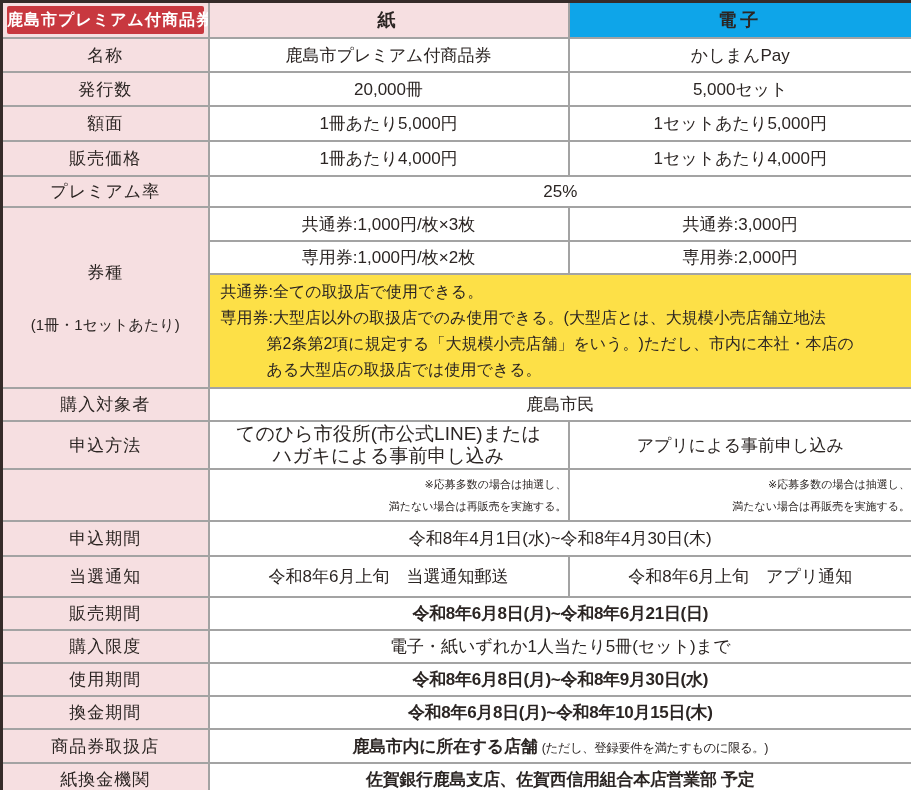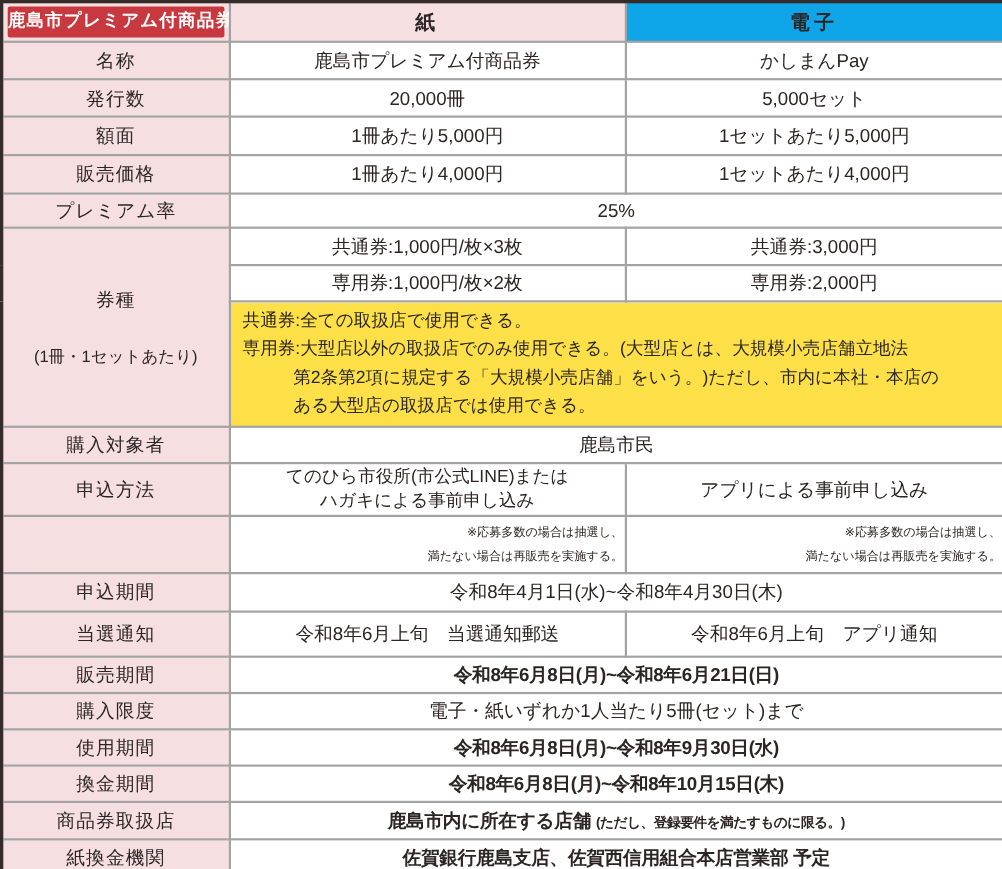--- a/index.html
+++ b/index.html
@@ -10,34 +10,34 @@
   td{border:2px solid #a3a3a3;overflow:hidden;}
   
   .lbl{background:#f6dfe1;text-align:center;font-size:17px;letter-spacing:1px;
        color:#2b2523;}
   .hdr-paper{background:#f6dfe1;text-align:center;font-weight:bold;
              font-size:18px;letter-spacing:4px;}
   .hdr-elec{background:#0ea5e9;text-align:center;font-weight:bold;
             font-size:18px;letter-spacing:4px;}
   .blank{background:#f6dfe1;}
   .v{background:#fff;text-align:center;font-size:17px;}
-  .v.small{font-size:16px;line-height:22px;margin-top:20px;}
+  .v.small{font-size:19px;line-height:22px;margin-top:20px;}
   .v.bold{font-weight:bold;letter-spacing:-0.3px;}
   .v.left{text-align:right;padding-left:1px;font-size:11px;line-height:22px;}
   .note-cell{background:#fde047;text-align:left;font-size:16px;line-height:26px;
              padding:4px 6px 4px 11px;vertical-align:top;}
   .note-line{display:block;}
   .note-line.indent{padding-left:46px;}
   .line{display:block;}
   .title-box{background:#c8383f;color:#fff;font-weight:bold;font-size:16px;
              text-align:center;margin:2px 3px;line-height:28px;
              border-radius:2px;white-space:nowrap;}
   .sublabel{display:block;font-size:15px;letter-spacing:0;line-height:19px;margin-top:32px;}
   .mainlabel{display:block;line-height:21px;}
-  .store-note{font-size:12.5px;font-weight:bold;letter-spacing:-0.5px;}
+  .store-note{font-size:12.5px;font-weight:normal;letter-spacing:-0.5px;}
 </style>
 </head>
 <body>
 
 <div class="wrap">
 <table>
   <colgroup>
     <col style="width:207px">
         <col style="width:360px">
         <col style="width:344px">

